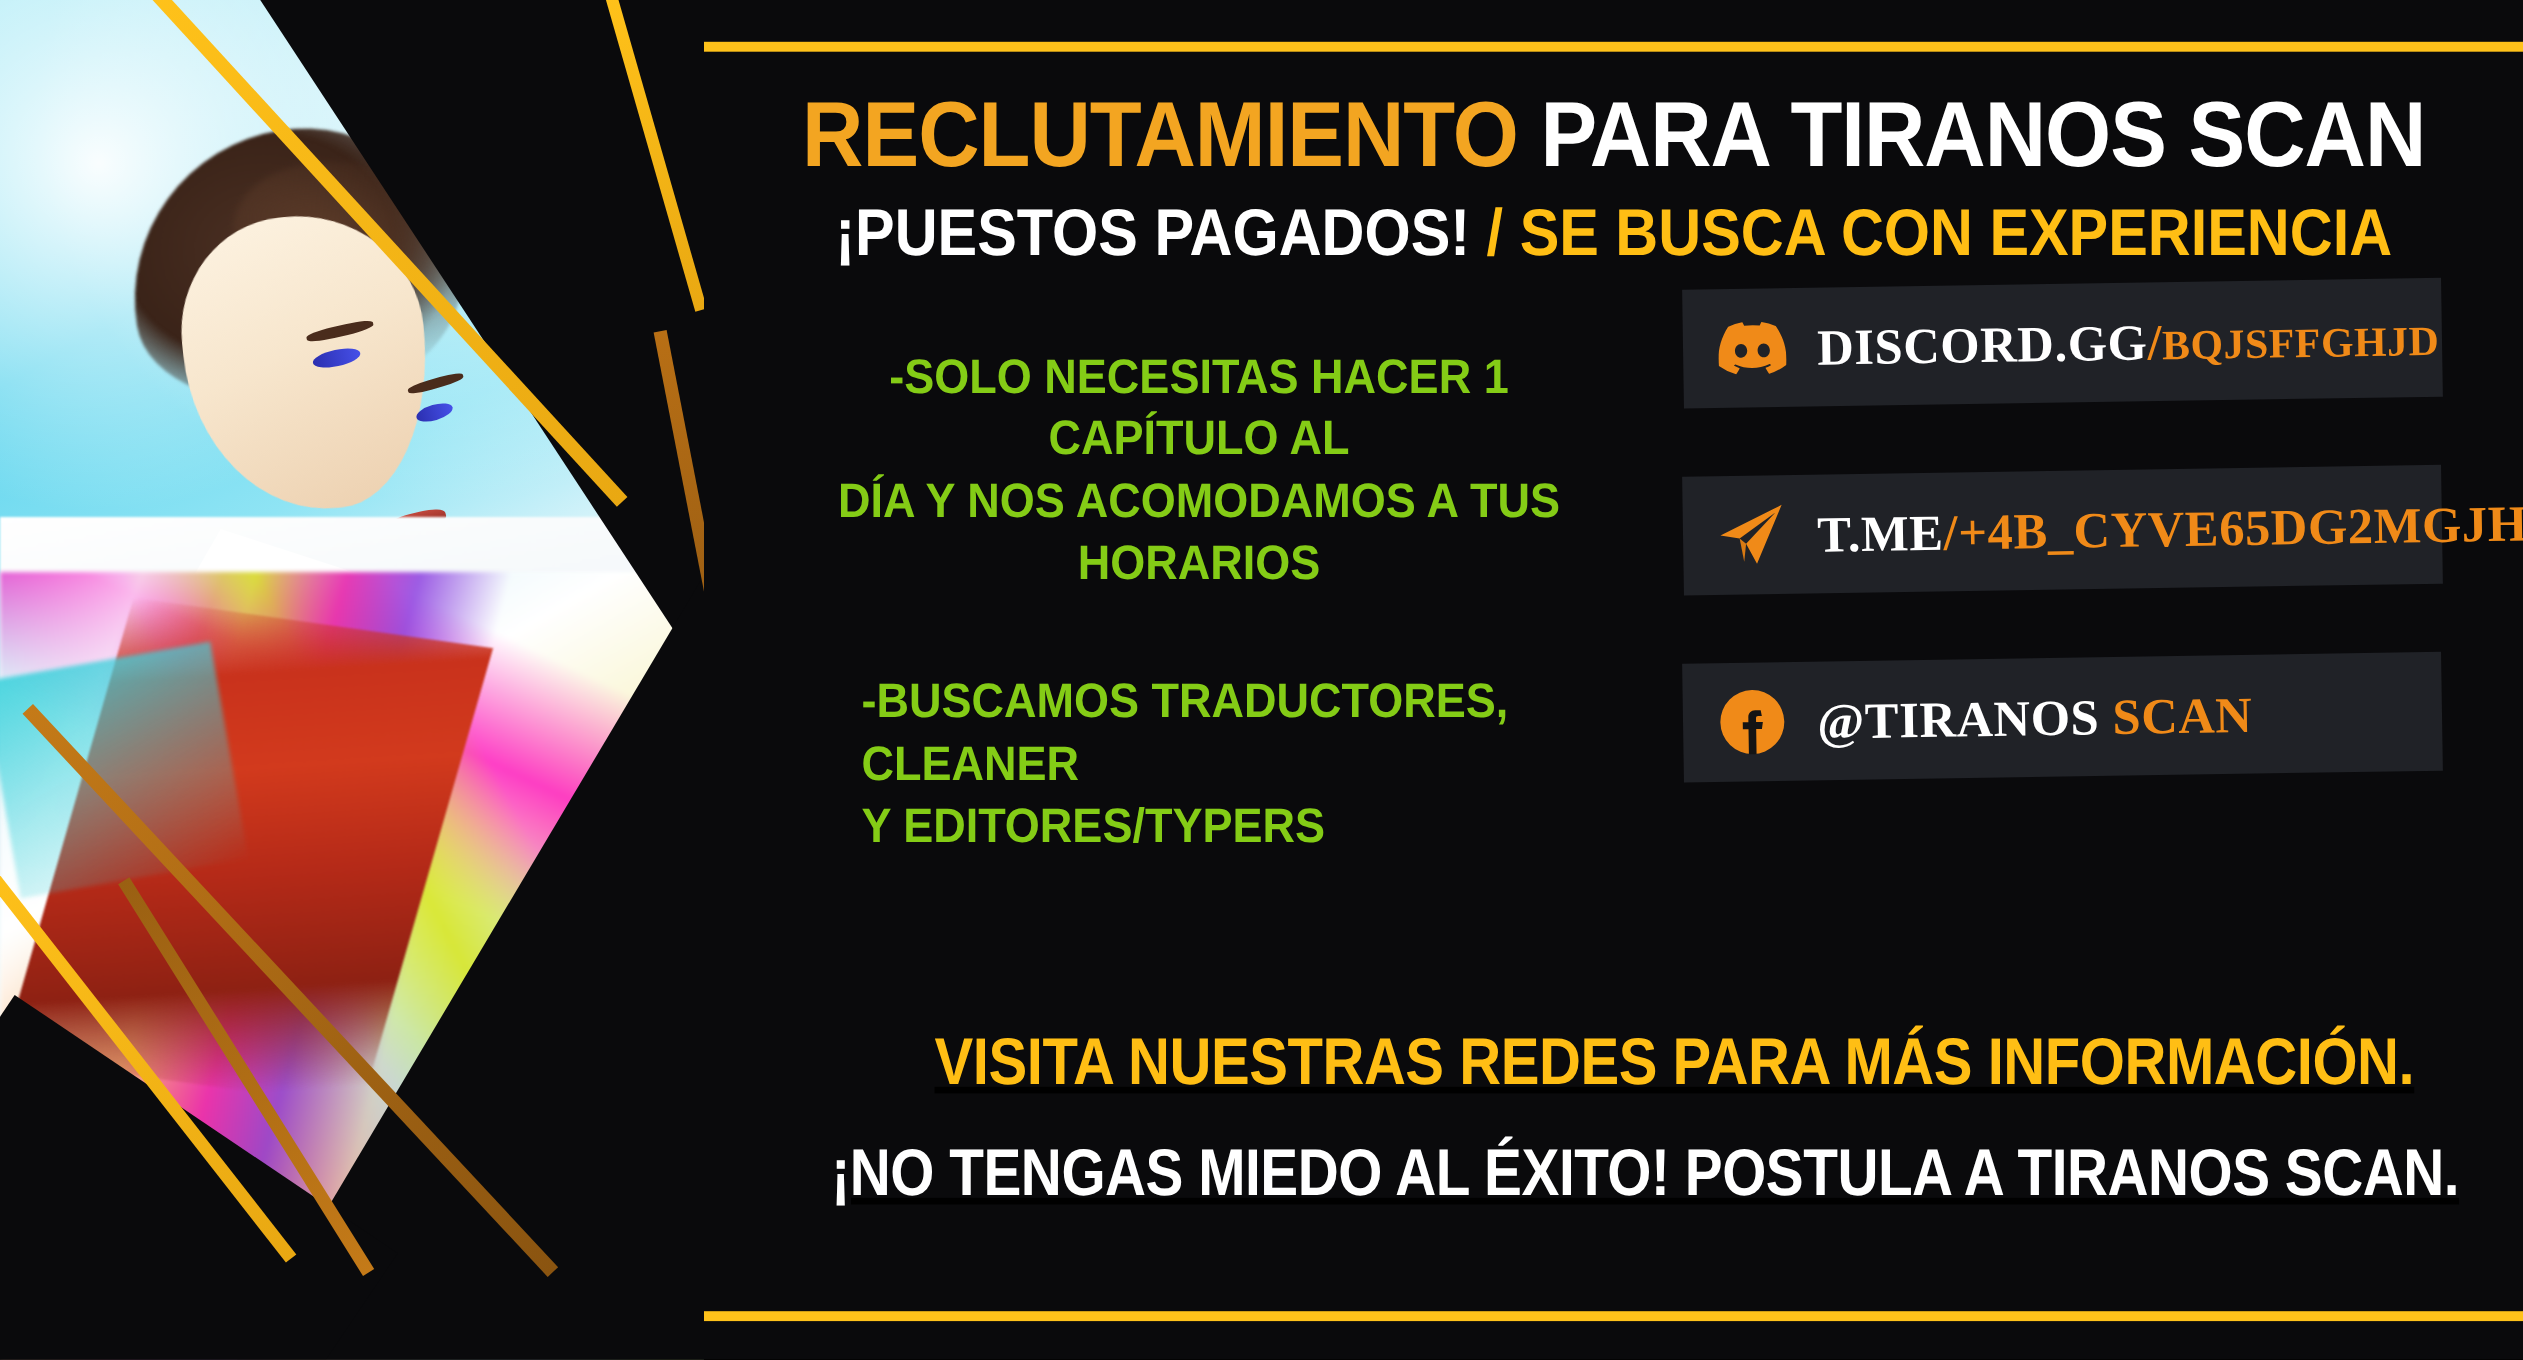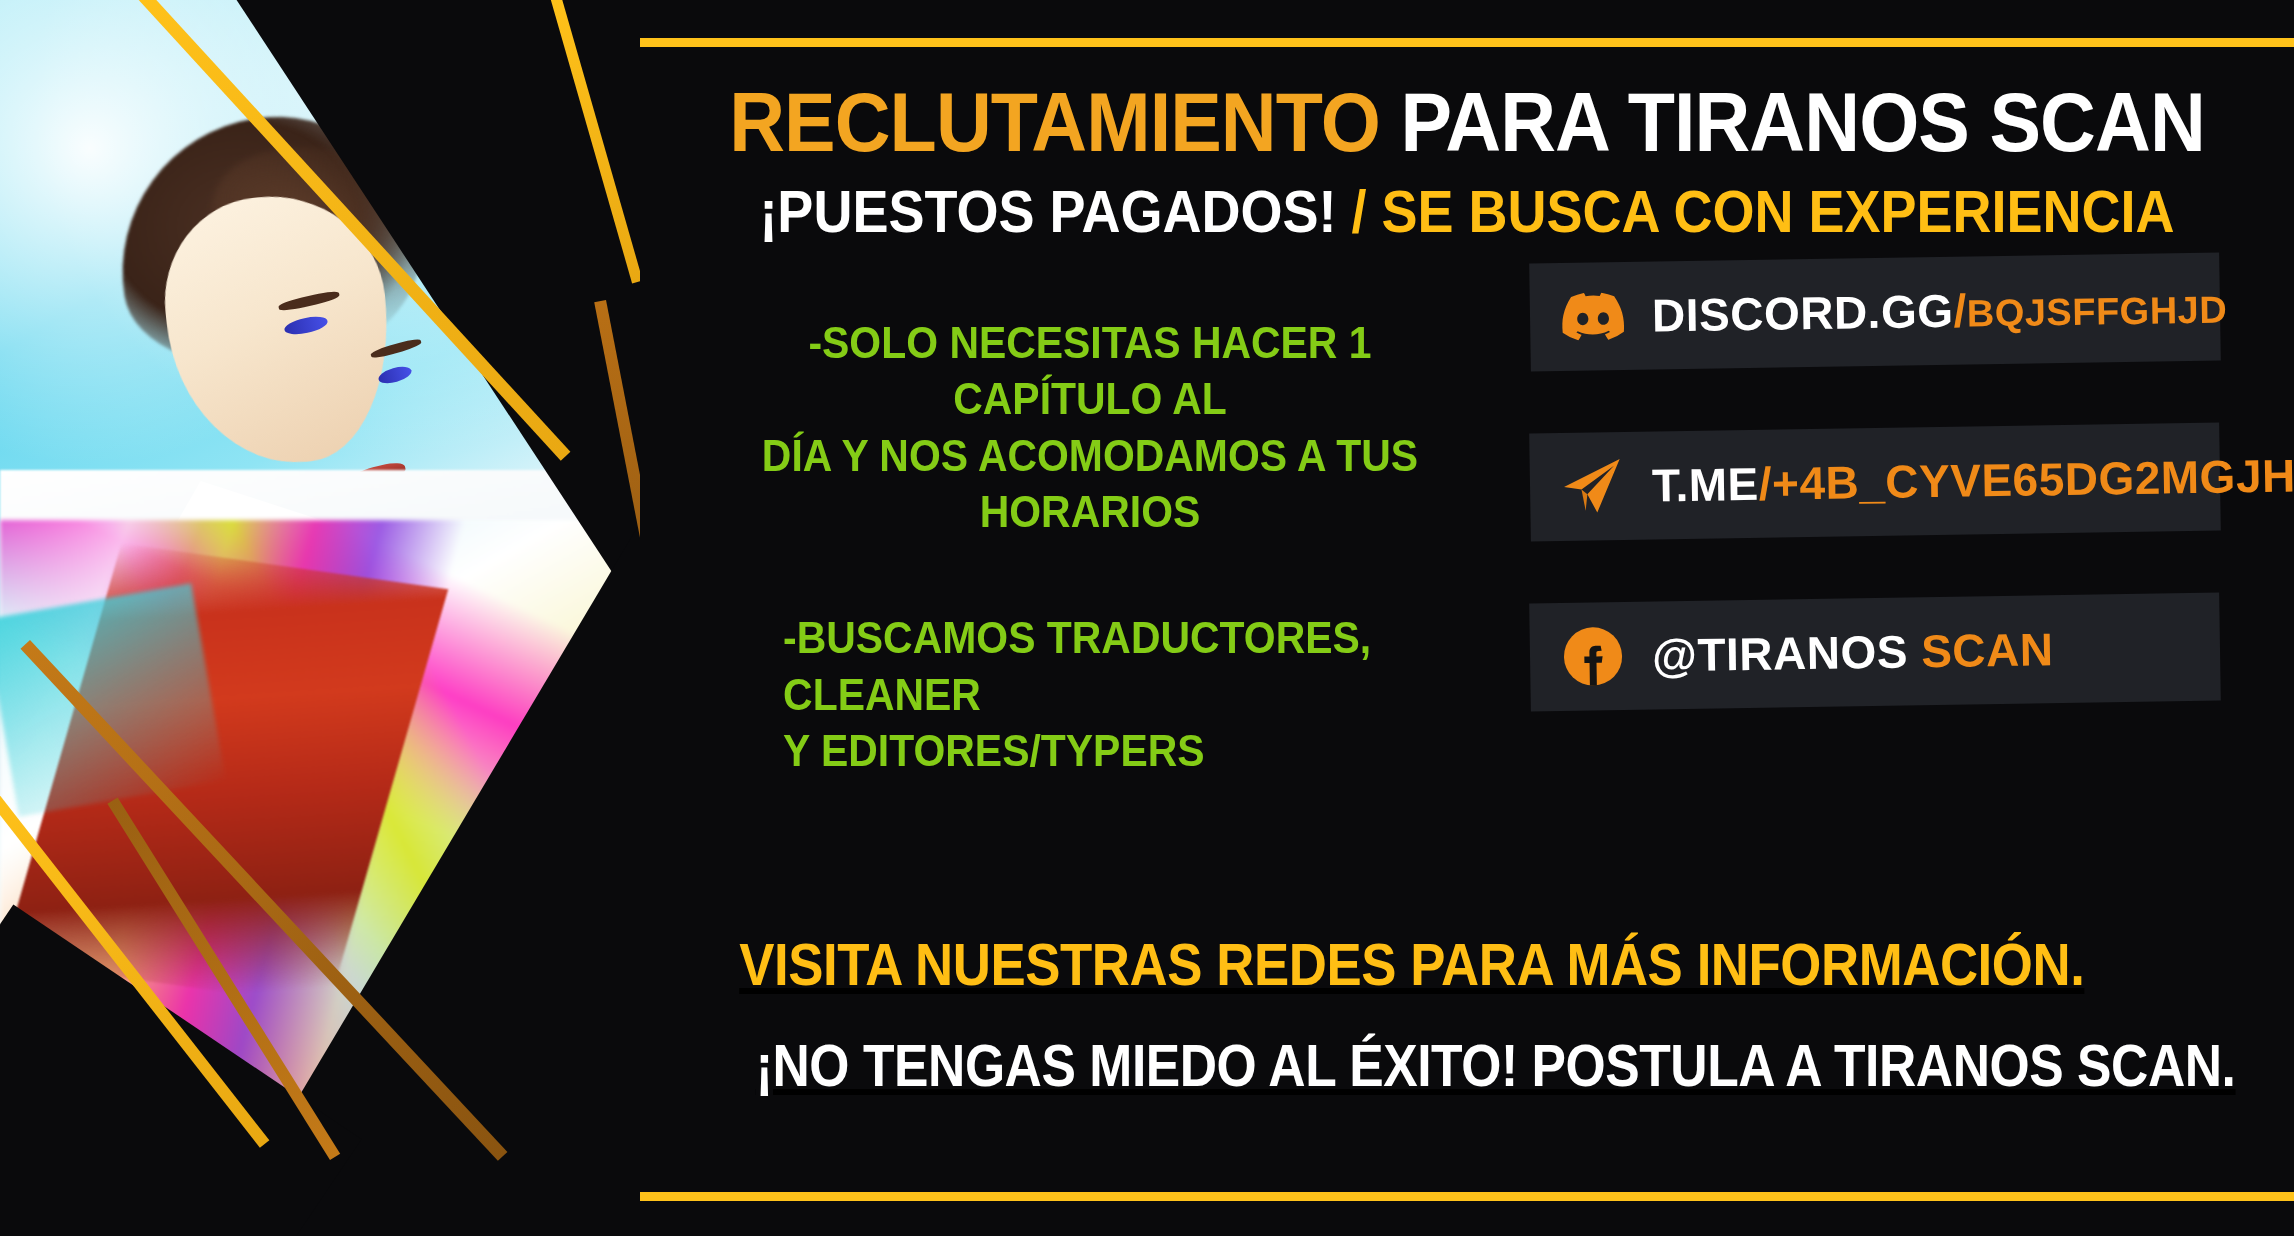--- a/index.html
+++ b/index.html
@@ -201,21 +201,21 @@
     text-align:center;
     color:#84cc16;
   }
   .copy-block { font-size:44px; line-height:1.28; font-weight:700; transform:scaleX(.93); }
   #copy-1 { margin-top:15px; }
   #copy-2 { margin-top:70px; text-align:left; padding-left:80px; }
   #copy-2 .l2 { display:block; }
 
   
   #contacts {
-    position:absolute; left:890px; top:258px; width:700px;
+    position:absolute; left:890px; top:258px; width:700px;font-family:Liberation Serif, serif;
   }
   .contact-card {
     position:relative;
     width:690px; height:108px;
     background:#202227;
     margin-bottom:62px;
     display:flex; align-items:center;
     padding-left:30px;
     transform:rotate(-0.9deg);
   }
@@ -227,21 +227,21 @@
   }
   .contact-card .label {
     font-size:46px; font-weight:700; color:#ffffff;
     white-space:nowrap; letter-spacing:.5px;
   }
   .contact-card .label .accent { color:#f08a18; }
   .contact-card .label .small { font-size:38px; }
 
   
   #cta {
-    position:absolute; left:0; top:930px; width:1654px; text-align:left;text-decoration:underline;
+    position:absolute; left:0; top:930px; width:1654px; text-align:right;text-decoration:underline;
   }
   #cta-1 {
     font-size:60px; font-weight:700; color:#ffbe14;
     white-space:nowrap; transform:scaleX(.88); letter-spacing:-0.5px;
   }
   #cta-2 {
     margin-top:32px;
     font-size:60px; font-weight:700; color:#ffffff;
     white-space:nowrap; transform:scaleX(.86); letter-spacing:-0.5px;
   }

